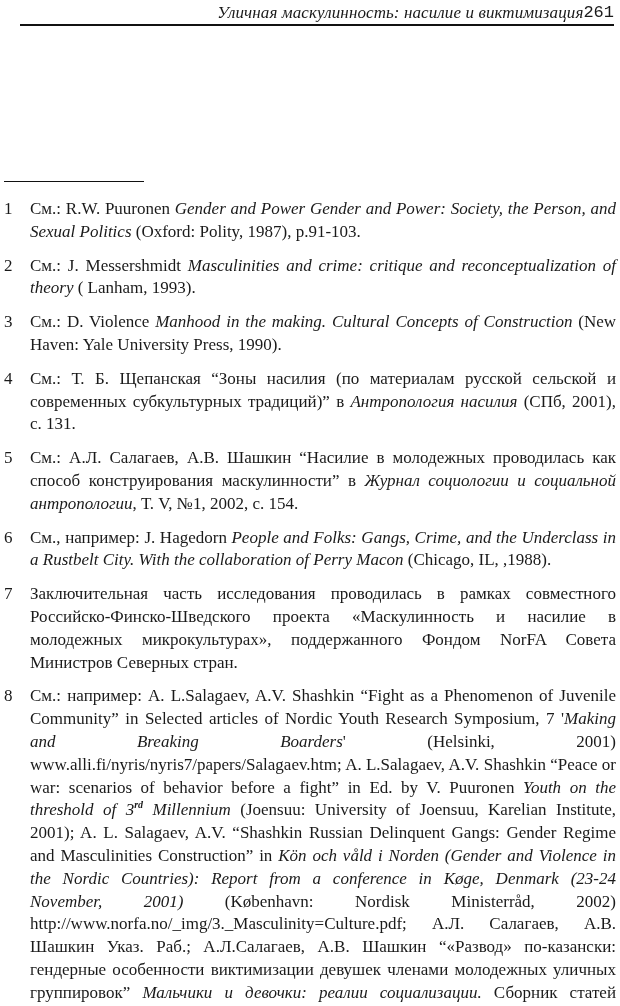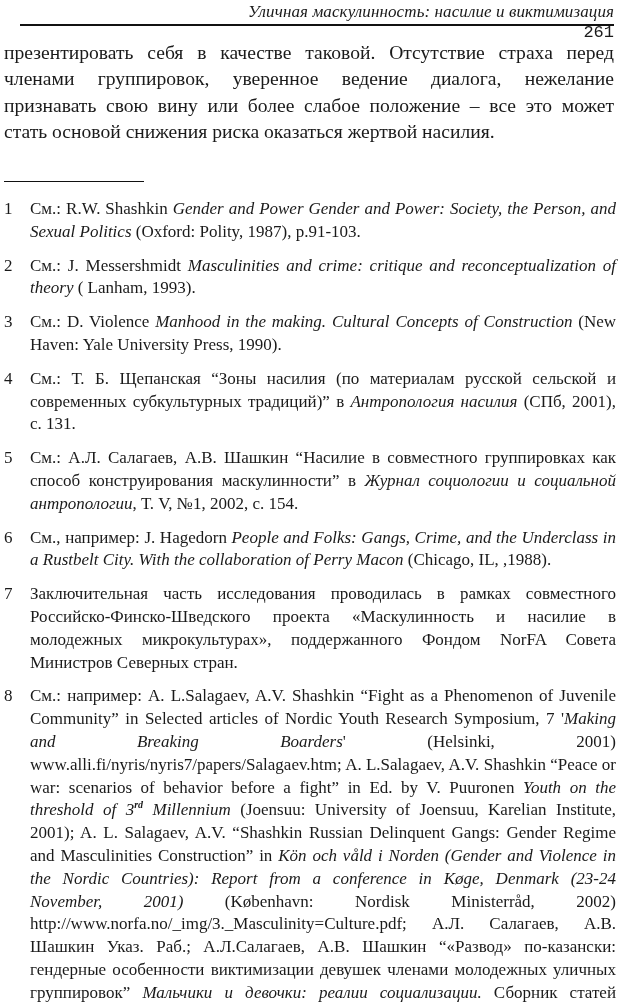--- a/index.html
+++ b/index.html
@@ -23,23 +23,22 @@
       height: 1006px;
     }
     .running-head {
       position: absolute;
       left: 20px;
       right: 6px;
       top: 2px;
       height: 22px;
       border-bottom: 2px solid #111;
       display: flex;
-      justify-content: space-between;
+      justify-content: flex-end;
       align-items: flex-end;
-      flex-direction: column;
     }
     .running-title {
       font-style: italic;
       font-size: 17px;
       line-height: 20px;
       padding-bottom: 1px;
       letter-spacing: 0.1px;
     }
     .page-number {
       font-size: 17px;
@@ -103,44 +102,43 @@
 </head>
 <body>
 
 <div class="page">
 
   <div class="running-head">
     <span class="running-title">Уличная маскулинность: насилие и виктимизация</span>
     <span class="page-number">261</span>
   </div>
 
-  <p class="body-text">презентировать себя в качестве таковой. Отсутствие страха перед членами группировок, уверенное ведение диалога, нежелание признавать свою вину или более слабое положение – все это может стать основой снижения риска оказаться жертвой насилия.</p>
 
   <div class="footnote-rule"></div>
 
   <ol class="footnotes">
     <li class="footnote fn1">
       <span class="fn-num">1</span>
-      <span class="fn-text"><span>См.: R.W. Shashkin </span><i>Gender and Power Gender and Power: Society, the Person, and Sexual Politics</i><span> (Oxford: Polity, 1987), p.91-103.</span></span>
+      <span class="fn-text"><span>См.: R.W. Puuronen </span><i>Gender and Power Gender and Power: Society, the Person, and Sexual Politics</i><span> (Oxford: Polity, 1987), p.91-103.</span></span>
     </li>
     <li class="footnote fn2">
       <span class="fn-num">2</span>
       <span class="fn-text"><span>См.: J. Messershmidt </span><i>Masculinities and crime: critique and reconceptualization of theory</i><span> ( Lanham, 1993).</span></span>
     </li>
     <li class="footnote fn3">
       <span class="fn-num">3</span>
       <span class="fn-text"><span>См.: D. Violence </span><i>Manhood in the making. Cultural Concepts of Construction</i><span> (New Haven: Yale University Press, 1990).</span></span>
     </li>
     <li class="footnote fn4">
       <span class="fn-num">4</span>
       <span class="fn-text"><span>См.: Т. Б. Щепанская “Зоны насилия (по материалам русской сельской и современных субкультурных традиций)”  в </span><i>Антропология насилия</i><span> (СПб, 2001), с. 131.</span></span>
     </li>
     <li class="footnote fn5">
       <span class="fn-num">5</span>
-      <span class="fn-text"><span>См.: А.Л. Салагаев, А.В. Шашкин “Насилие в совместного группировках как способ конструирования маскулинности”  в </span><i>Журнал социологии и социальной антропологии</i><span>,  Т. V,  №1, 2002, с. 154.</span></span>
+      <span class="fn-text"><span>См.: А.Л. Салагаев, А.В. Шашкин “Насилие в молодежных проводилась как способ конструирования маскулинности”  в </span><i>Журнал социологии и социальной антропологии</i><span>,  Т. V,  №1, 2002, с. 154.</span></span>
     </li>
     <li class="footnote fn6">
       <span class="fn-num">6</span>
       <span class="fn-text"><span>См., например: J. Hagedorn </span><i>People and Folks: Gangs, Crime, and the Underclass in a Rustbelt City. With the collaboration of Perry Macon</i><span> (Chicago, IL, ,1988).</span></span>
     </li>
     <li class="footnote fn7">
       <span class="fn-num">7</span>
       <span class="fn-text"><span>Заключительная часть исследования проводилась в рамках совместного Российско-Финско-Шведского проекта «Маскулинность и насилие в молодежных микрокультурах», поддержанного Фондом NorFA Совета Министров Северных стран.</span></span>
     </li>
     <li class="footnote fn8">

